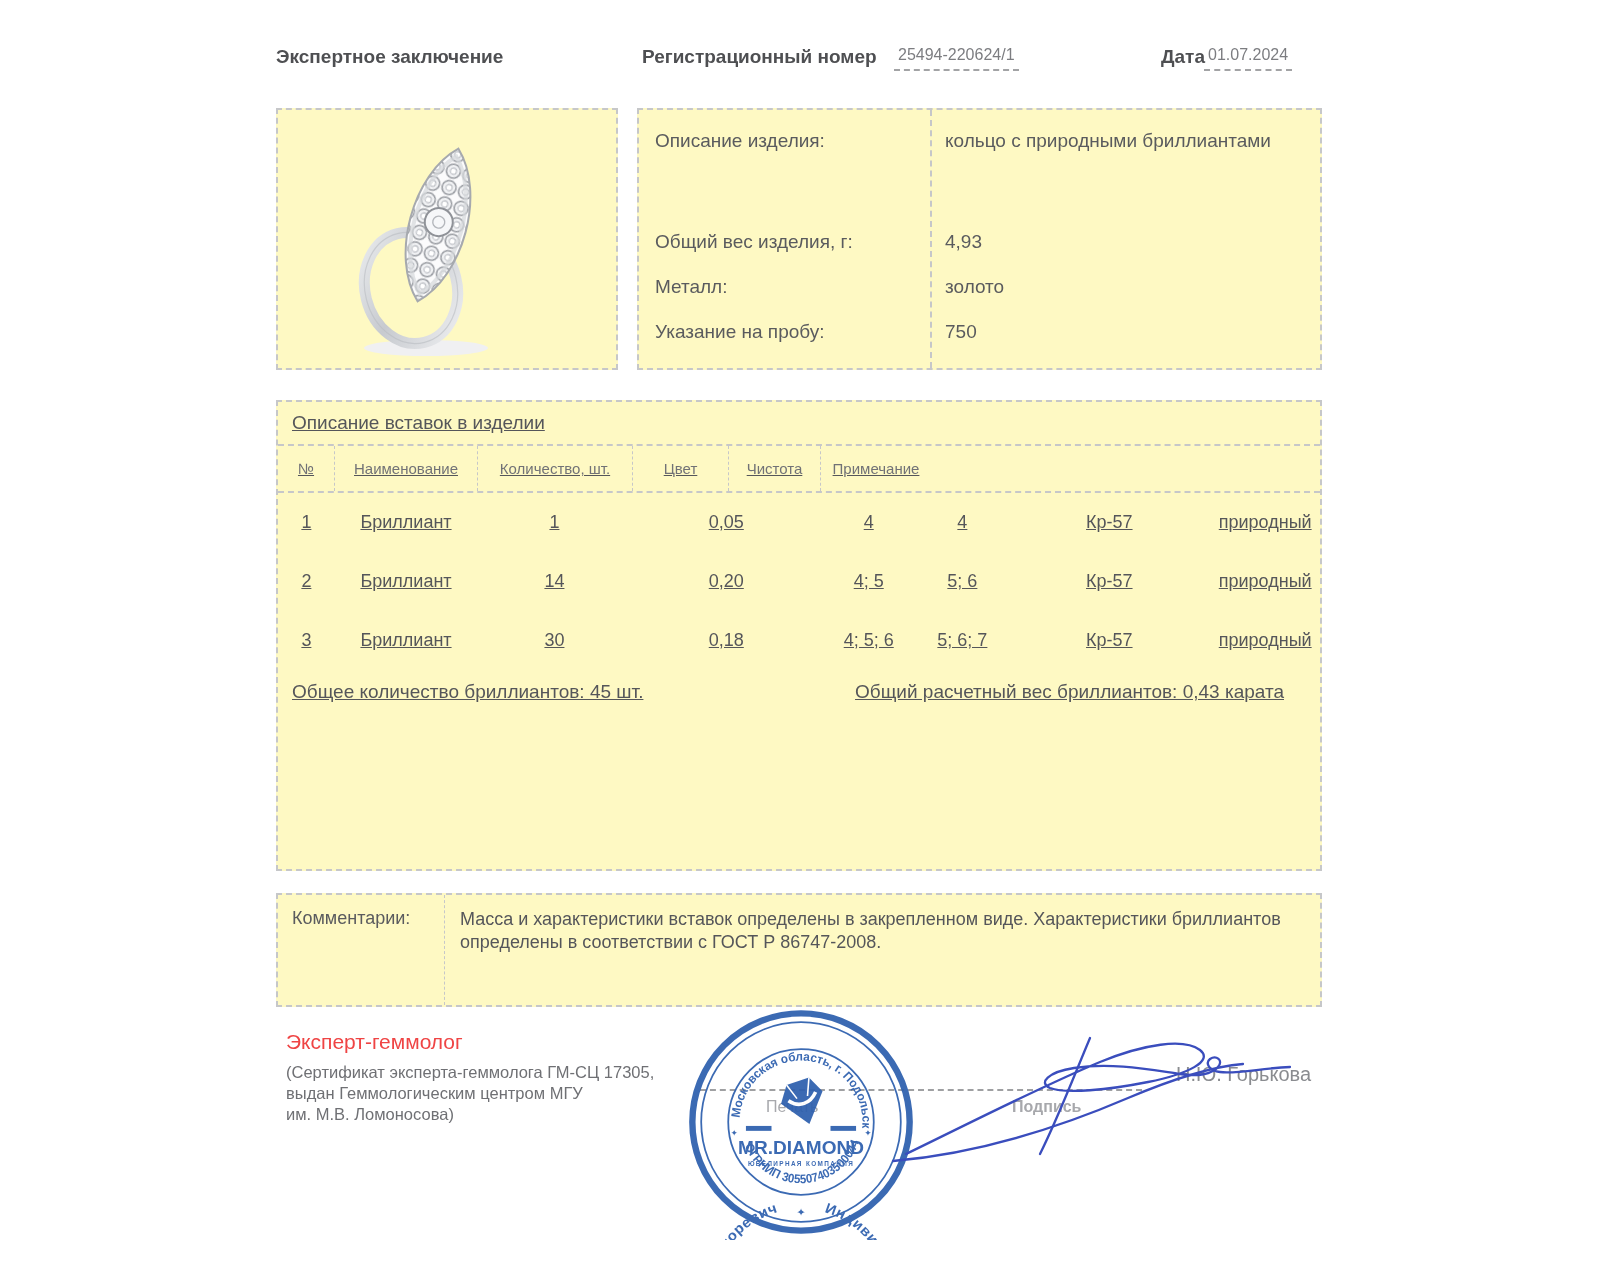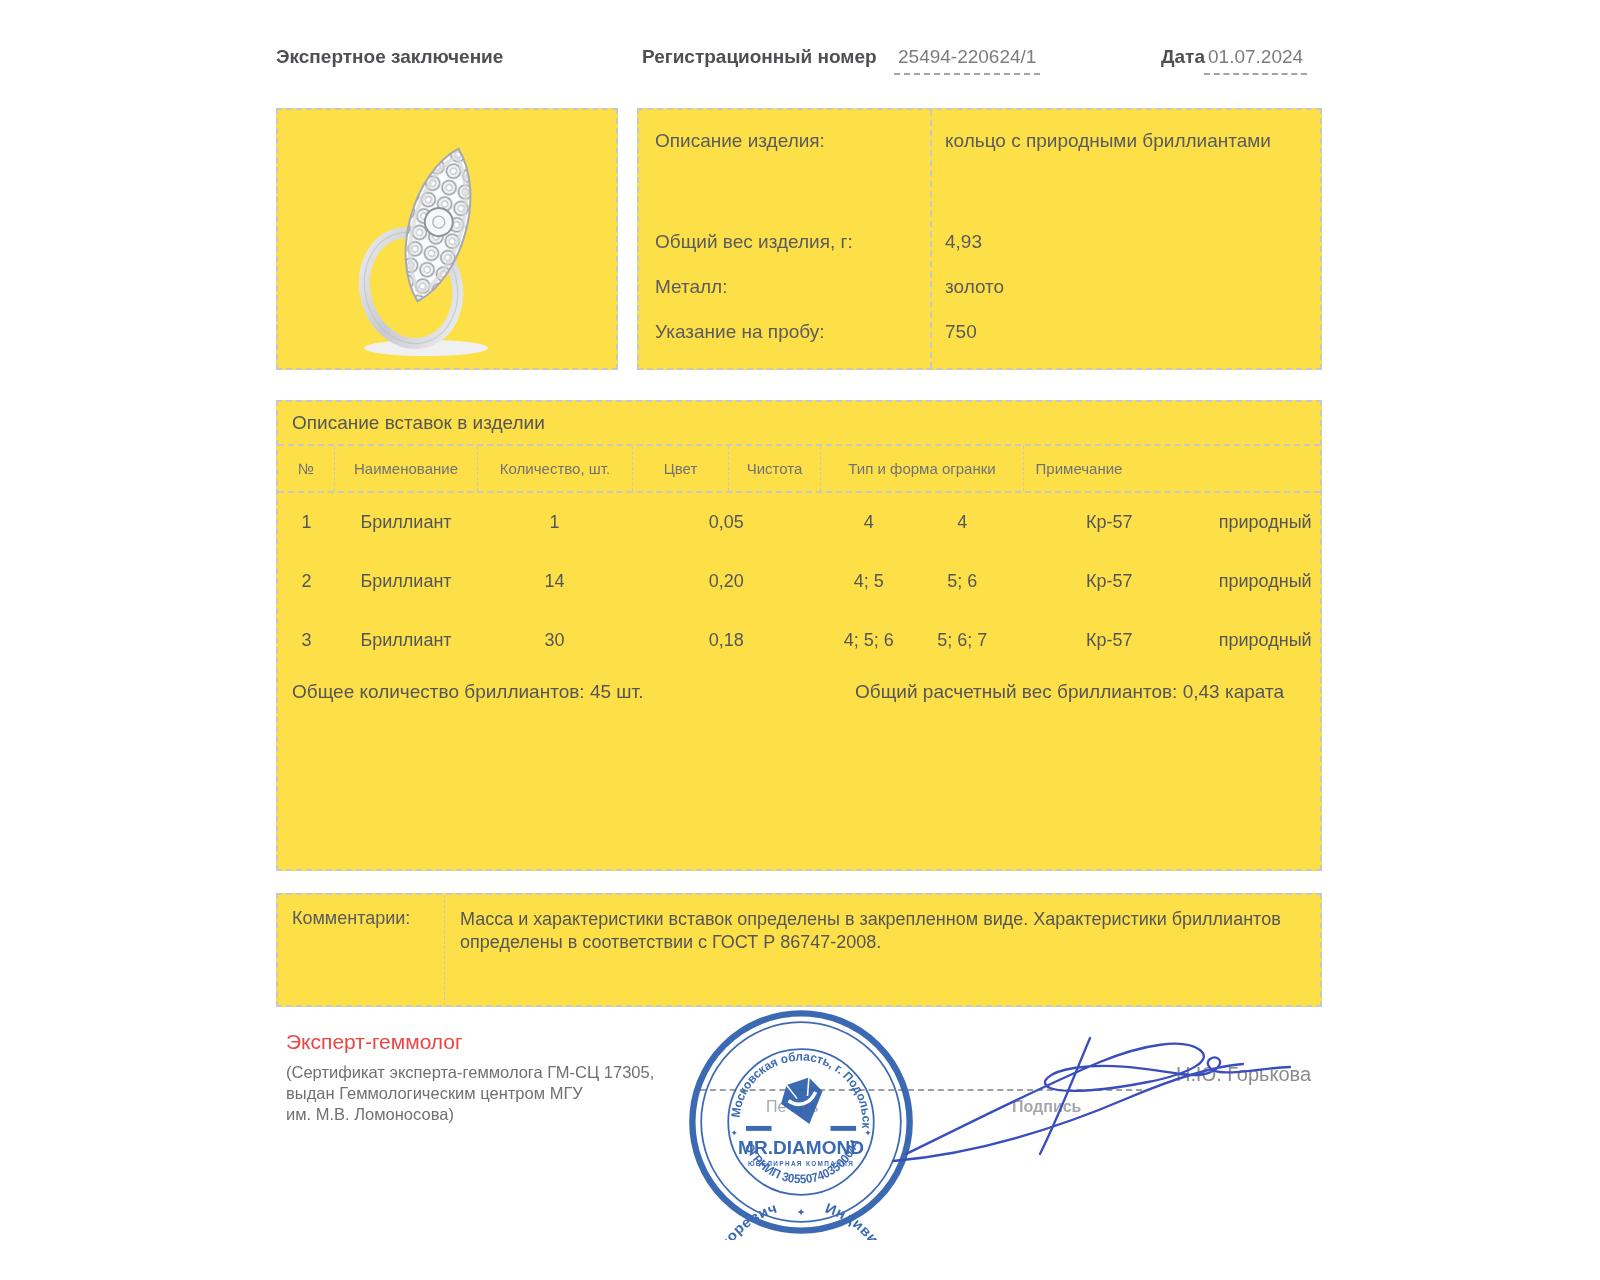--- a/index.html
+++ b/index.html
@@ -2,24 +2,24 @@
 <html><head>
 <meta charset="utf-8">
 <style>
   html,body{margin:0;padding:0;}
   body{
     width:1600px;height:1280px;position:relative;background:#ffffff;
     font-family:"Liberation Sans","DejaVu Sans",sans-serif;
     color:#55565a;overflow:hidden;
   }
   .abs{position:absolute;}
-  .box{position:absolute;border:2px dashed #c6c7c9;box-sizing:border-box;background:#fde047;}
+  .box{position:absolute;border:2px dashed #c6c7c9;box-sizing:border-box;background:#fef9c3;text-decoration:underline;}
   .b{font-weight:700;color:#4e4f52;}
   .hdr-lbl{font-size:19px;}
-  .hdr-val{font-size:19px;color:#7c7d81;border-bottom:2px dashed #a2a3a5;padding:0 4px 5px 4px;}
+  .hdr-val{font-size:16px;color:#7c7d81;border-bottom:2px dashed #a2a3a5;padding:0 4px 5px 4px;}
 
   
   .desc-divider{position:absolute;left:291px;top:0;bottom:0;border-left:2px dashed #c6c7c9;}
   .desc-label{position:absolute;left:16px;font-size:19px;line-height:22px;color:#5a5b5e;}
   .desc-value{position:absolute;left:306px;font-size:19px;line-height:22px;color:#5a5b5e;}
 
   
   .tbl-title{height:42px;display:flex;align-items:center;padding-left:14px;
     border-bottom:2px dashed #c6c7c9;font-size:19px;color:#55565a;}
   .tbl-head{display:flex;height:45px;border-bottom:2px dashed #c6c7c9;}
@@ -99,21 +99,20 @@
 </div>
 
 <div class="box" style="left:276px;top:400px;width:1046px;height:471px;">
   <div class="tbl-title">Описание вставок в изделии</div>
   <div class="tbl-head">
     <div class="cell c0">№</div>
     <div class="cell c1">Наименование</div>
     <div class="cell c2">Количество, шт.</div>
     <div class="cell c4">Цвет</div>
     <div class="cell c5">Чистота</div>
-    <div class="cell c6">Тип и форма огранки</div>
     <div class="cell c7">Примечание</div>
   </div>
   <div class="tbl-row">
     <div class="cell c0">1</div>
     <div class="cell c1">Бриллиант</div>
     <div class="cell c2">1</div>
     <div class="cell c3">0,05</div>
     <div class="cell c4">4</div>
     <div class="cell c5">4</div>
     <div class="cell c6">Кр-57</div>

